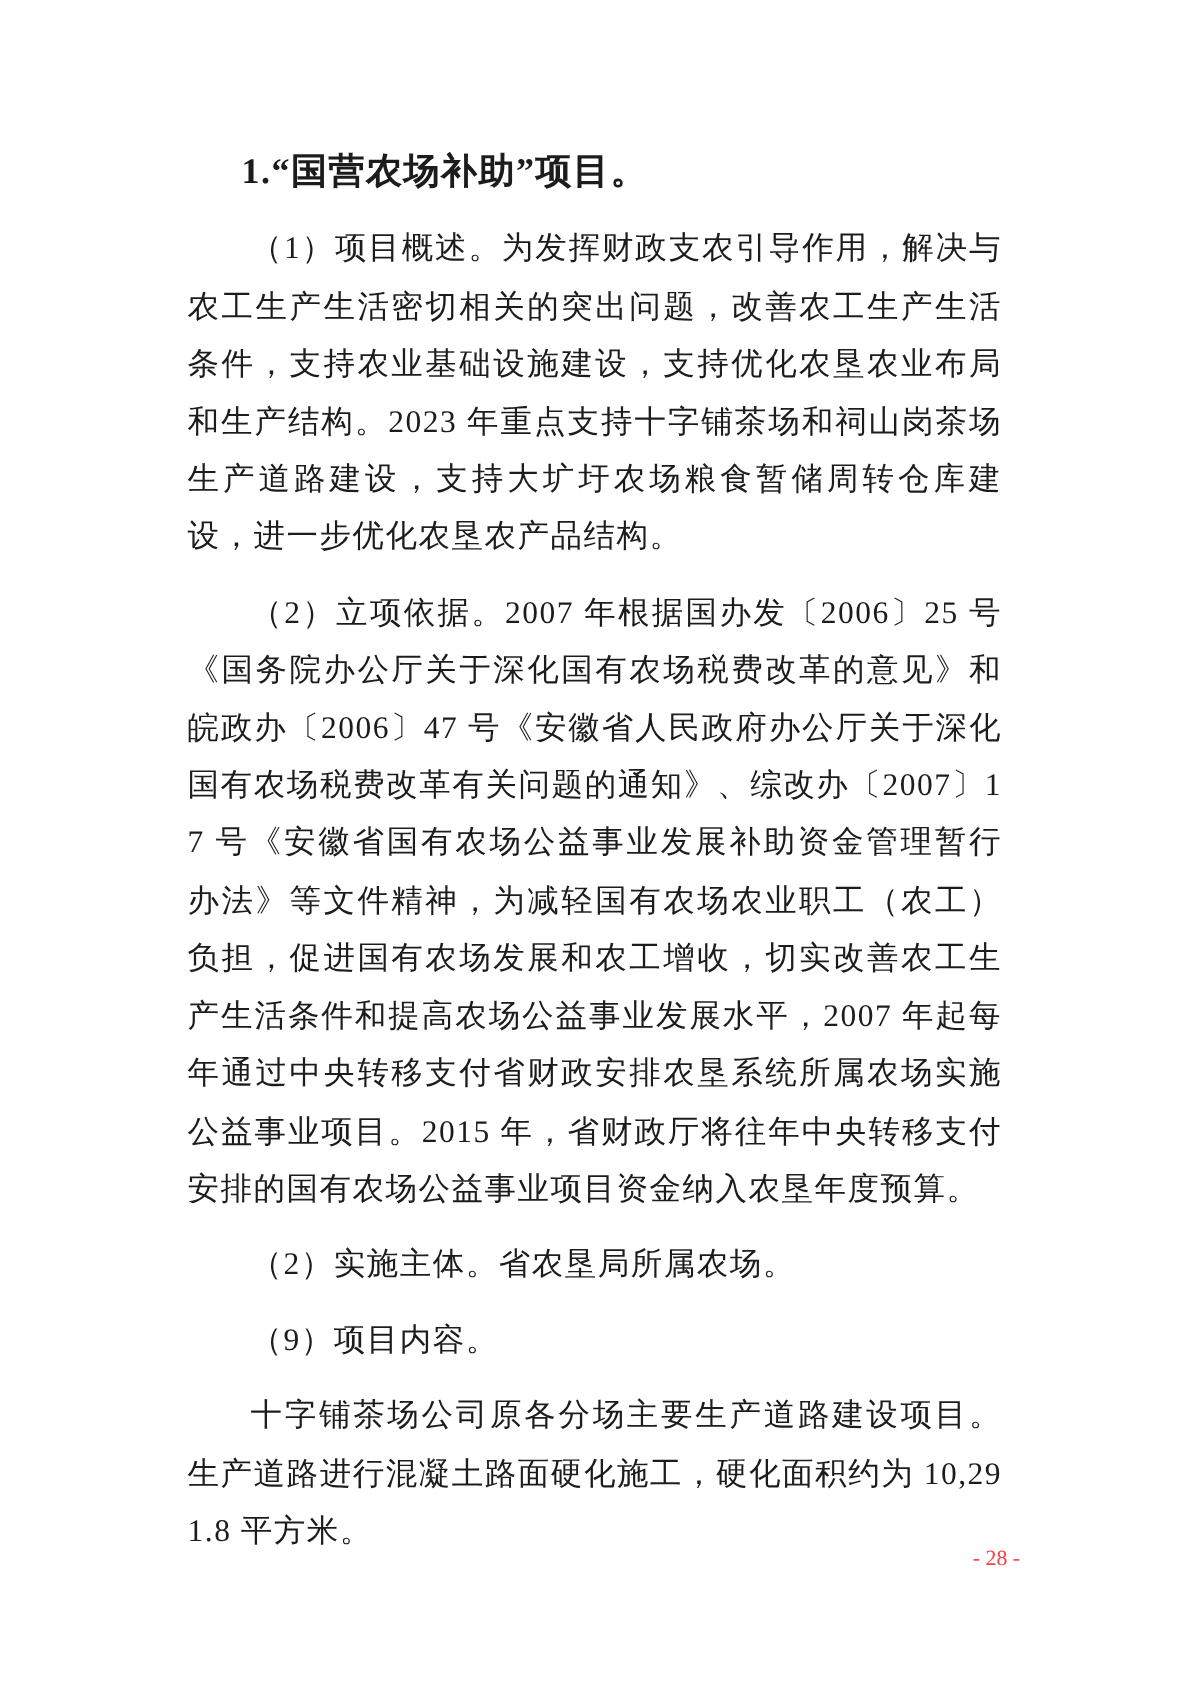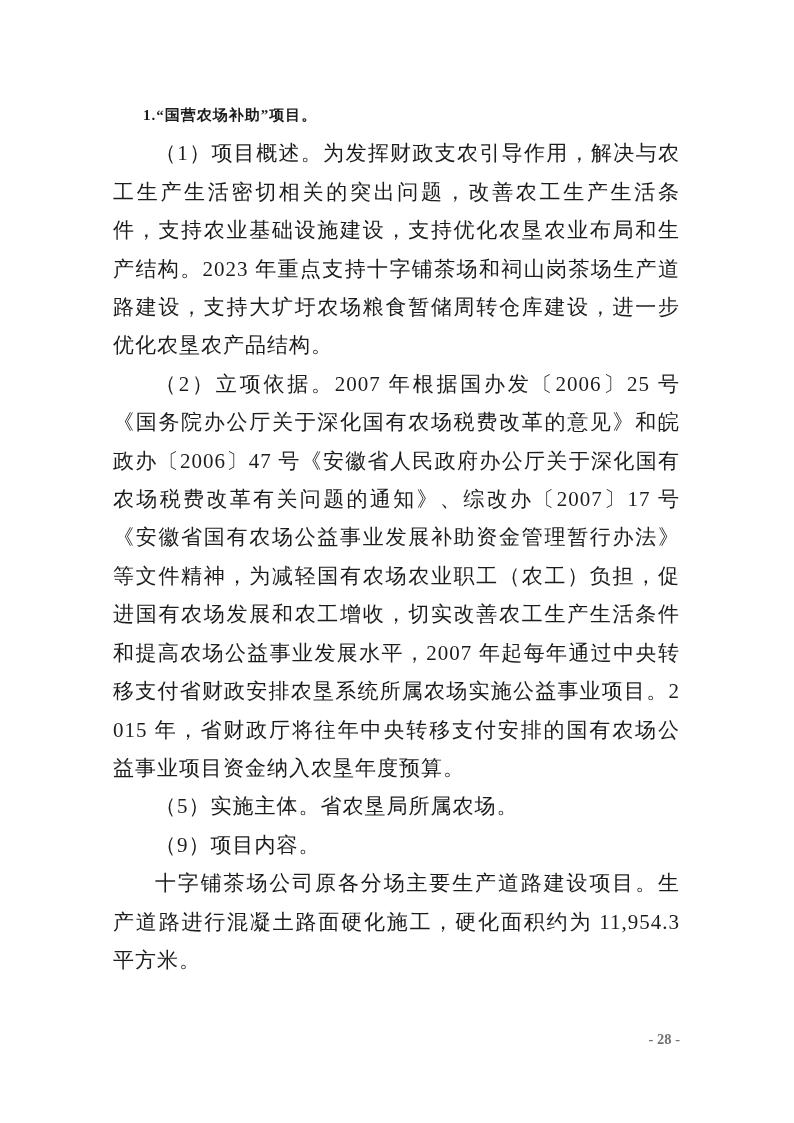--- a/index.html
+++ b/index.html
@@ -16,56 +16,55 @@
       font-family: "Liberation Serif", "DejaVu Serif", serif;
       color: #1c1c1c;
     }
     .content {
       position: absolute;
       left: 113px;
       top: 96px;
       width: 567px;
     }
     .doc-title {
-      font-size: 15px;
+      font-size: 24px;
       font-weight: 700;
       line-height: 38.4px;
       text-indent: 2em;
       margin: 0;
       letter-spacing: 1px;
       white-space: nowrap;
     }
     p.para {
       font-size: 21px;
       line-height: 38.4px;
       text-indent: 2em;
       text-align: justify;
       text-justify: inter-character;
       letter-spacing: 1px;
-      margin: 0;
+      margin: 12px;
       word-break: break-all;
     }
     .footer {
       position: absolute;
       top: 1029px;
       left: 113px;
       width: 567px;
       text-align: right;
       font-size: 14.5px;
       line-height: 20px;
-      color: #737373;
-      font-weight: bold;
+      color: #ef4444;
     }
   </style>
 </head>
 <body>
 
 <div class="page">
   <div class="content">
     <h1 class="doc-title">1.“国营农场补助”项目。</h1>
     <p class="para">（1）项目概述。为发挥财政支农引导作用，解决与农工生产生活密切相关的突出问题，改善农工生产生活条件，支持农业基础设施建设，支持优化农垦农业布局和生产结构。2023 年重点支持十字铺茶场和祠山岗茶场生产道路建设，支持大圹圩农场粮食暂储周转仓库建设，进一步优化农垦农产品结构。</p>
     <p class="para">（2）立项依据。2007 年根据国办发〔2006〕25 号《国务院办公厅关于深化国有农场税费改革的意见》和皖政办〔2006〕47 号《安徽省人民政府办公厅关于深化国有农场税费改革有关问题的通知》、综改办〔2007〕17 号《安徽省国有农场公益事业发展补助资金管理暂行办法》等文件精神，为减轻国有农场农业职工（农工）负担，促进国有农场发展和农工增收，切实改善农工生产生活条件和提高农场公益事业发展水平，2007 年起每年通过中央转移支付省财政安排农垦系统所属农场实施公益事业项目。2015 年，省财政厅将往年中央转移支付安排的国有农场公益事业项目资金纳入农垦年度预算。</p>
-    <p class="para">（5）实施主体。省农垦局所属农场。</p>
+    <p class="para">（2）实施主体。省农垦局所属农场。</p>
     <p class="para">（9）项目内容。</p>
-    <p class="para">十字铺茶场公司原各分场主要生产道路建设项目。生产道路进行混凝土路面硬化施工，硬化面积约为 11,954.3 平方米。</p>
+    <p class="para">十字铺茶场公司原各分场主要生产道路建设项目。生产道路进行混凝土路面硬化施工，硬化面积约为 10,291.8 平方米。</p>
   </div>
   <div class="footer">- 28 -</div>
 </div>
 
 </body></html>

